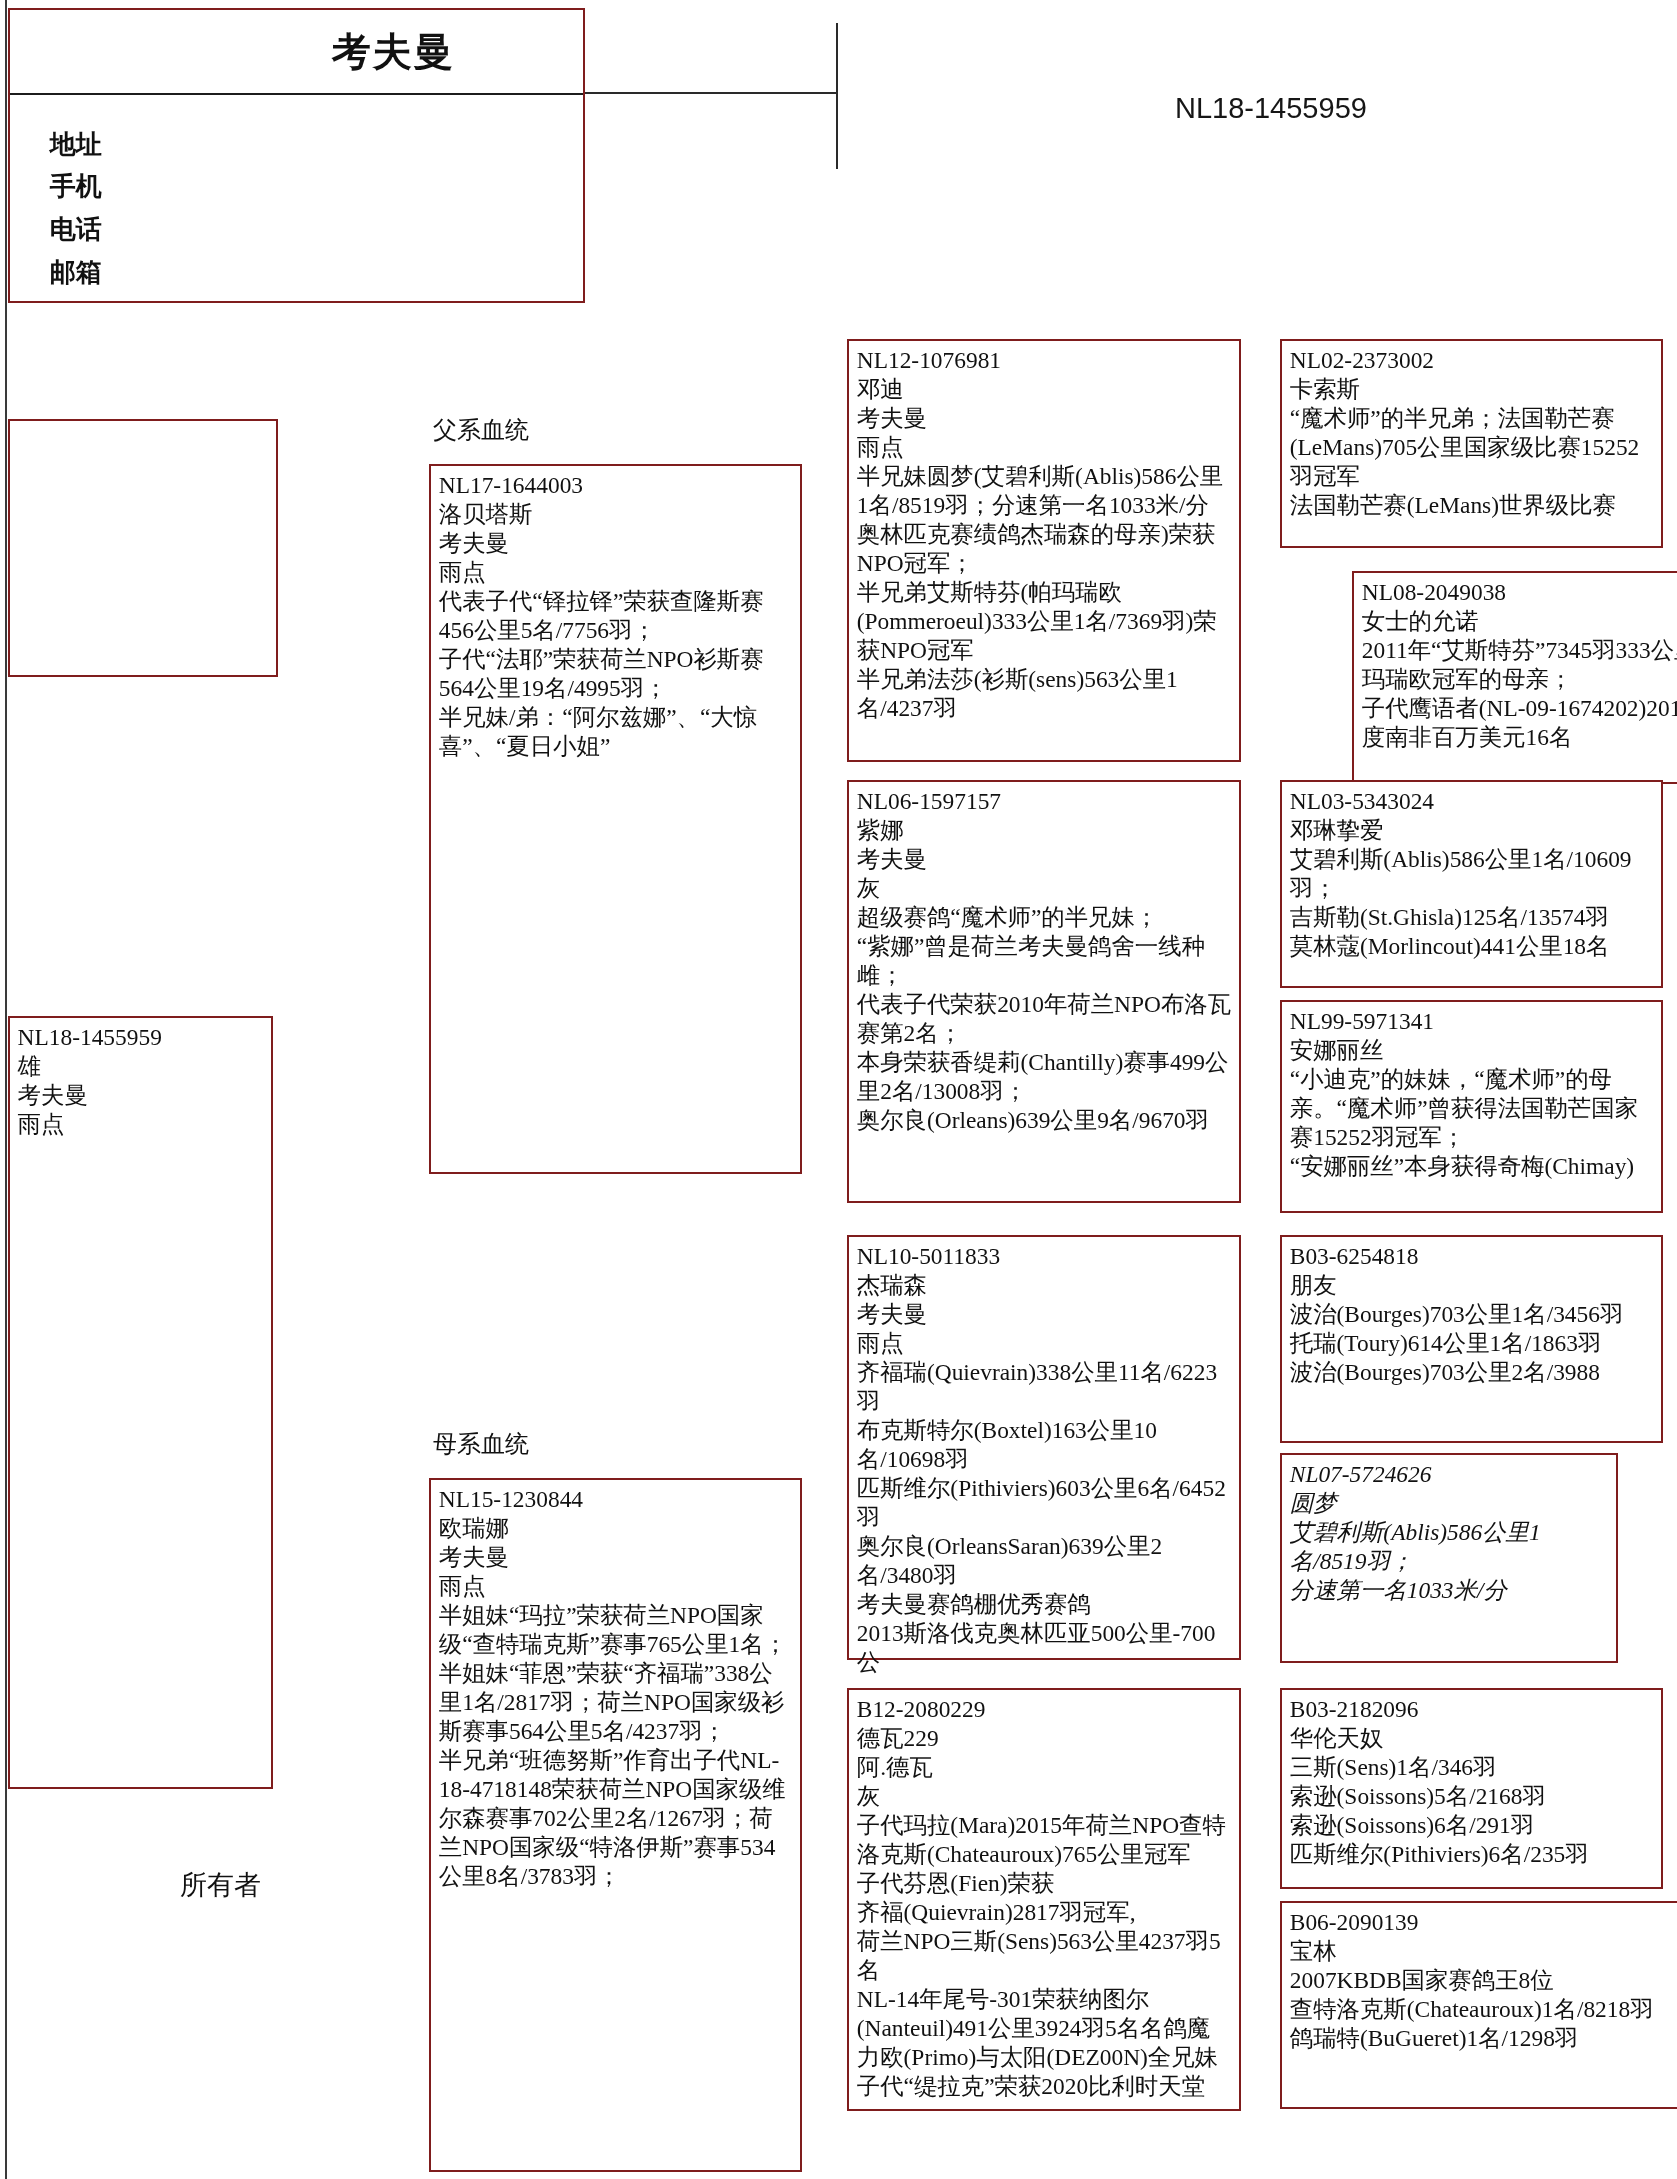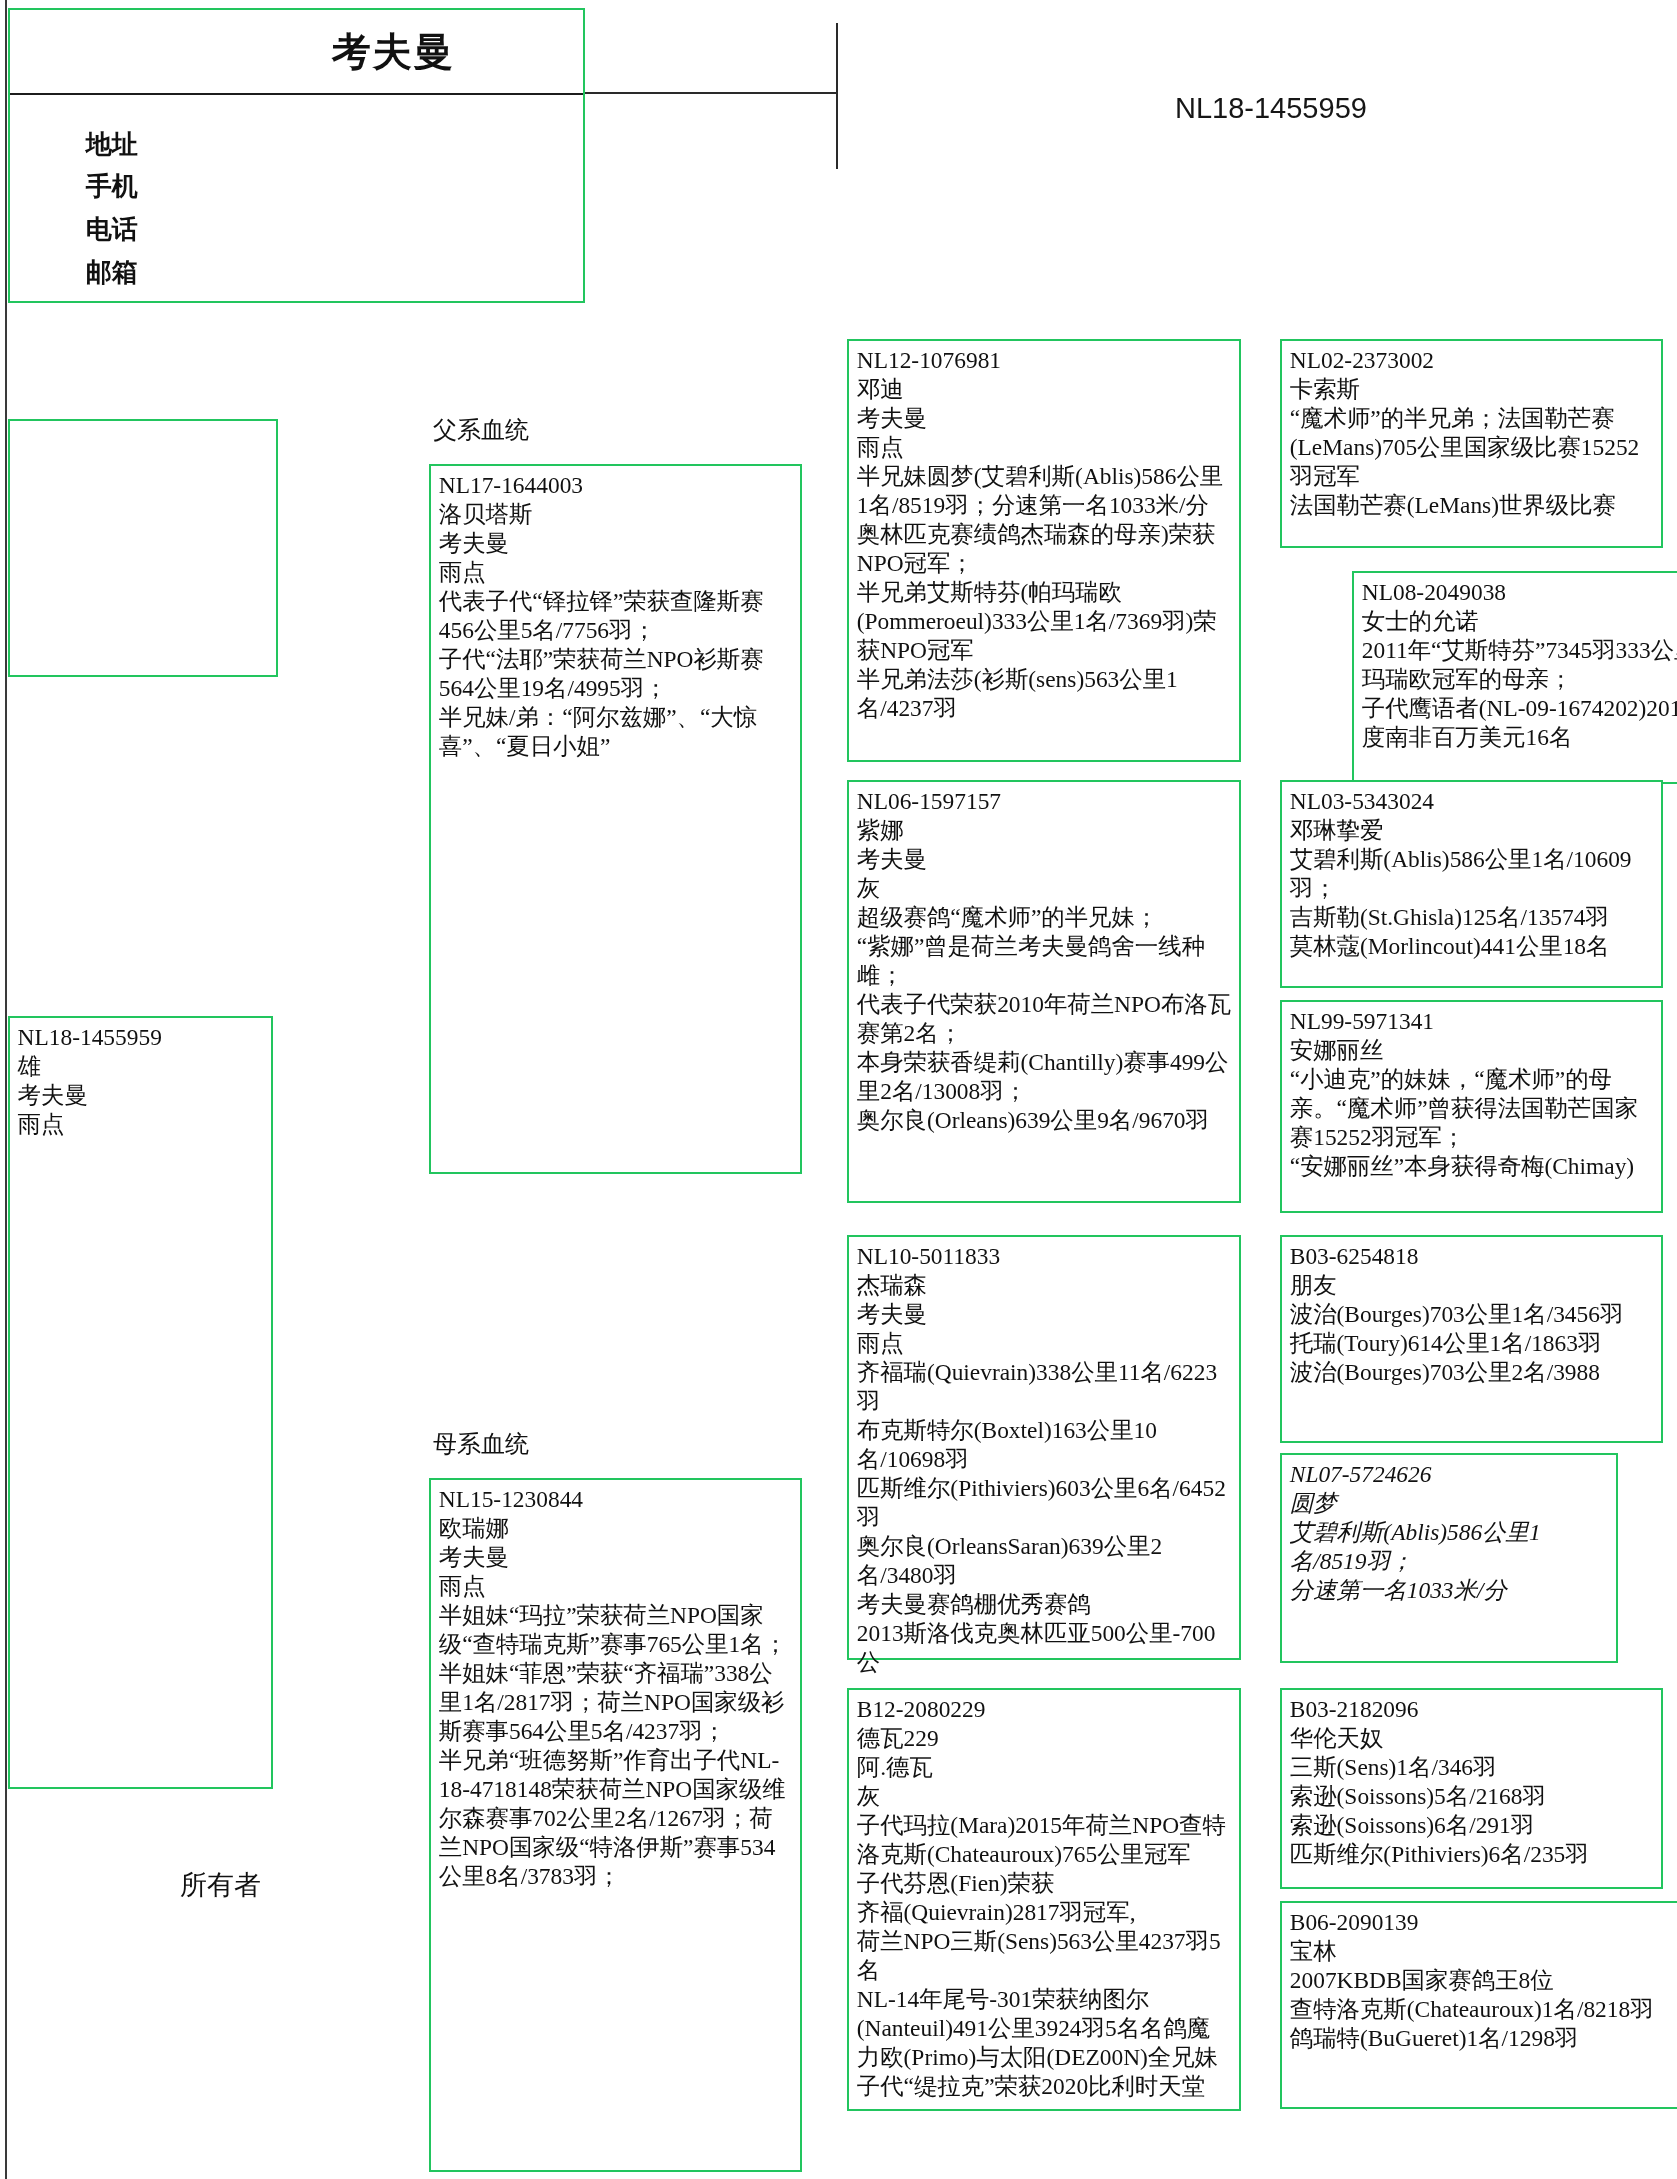--- a/index.html
+++ b/index.html
@@ -12,21 +12,21 @@
     color:#111111;
     overflow:hidden;
   }
   .edge-line {
     position:absolute; left:4.9px; top:0; width:2px; height:2180px;
     background:#3a3a3a;
   }
   .pbox {
     position:absolute;
     box-sizing:border-box;
-    border:2px solid #22c55e;
+    border:2px solid #7f1d1d;
     background:#ffffff;
     padding:4.9px 7.8px;
     font-size:23.4px;
     line-height:29px;
   }
   .pbox .line {
     white-space:pre-wrap;
     overflow-wrap:anywhere;
   }
   .header-box {
@@ -39,21 +39,21 @@
     border-bottom:2px solid #1c1c1c;
     display:flex; align-items:center;
   }
   .header-title {
     margin-left:322px;
     font-size:39px;
     font-weight:bold;
     letter-spacing:2px;
   }
   .header-fields {
-    padding:37px 0 0 76px;
+    padding:37px 0 0 40px;
   }
   .header-fields .line {
     font-weight:bold;
     font-size:26px;
     line-height:26px;
     margin-bottom:16.6px;
   }
   .ring-number {
     position:absolute; left:1175px; top:92px;
     font-family:"Liberation Sans","DejaVu Sans",sans-serif;

